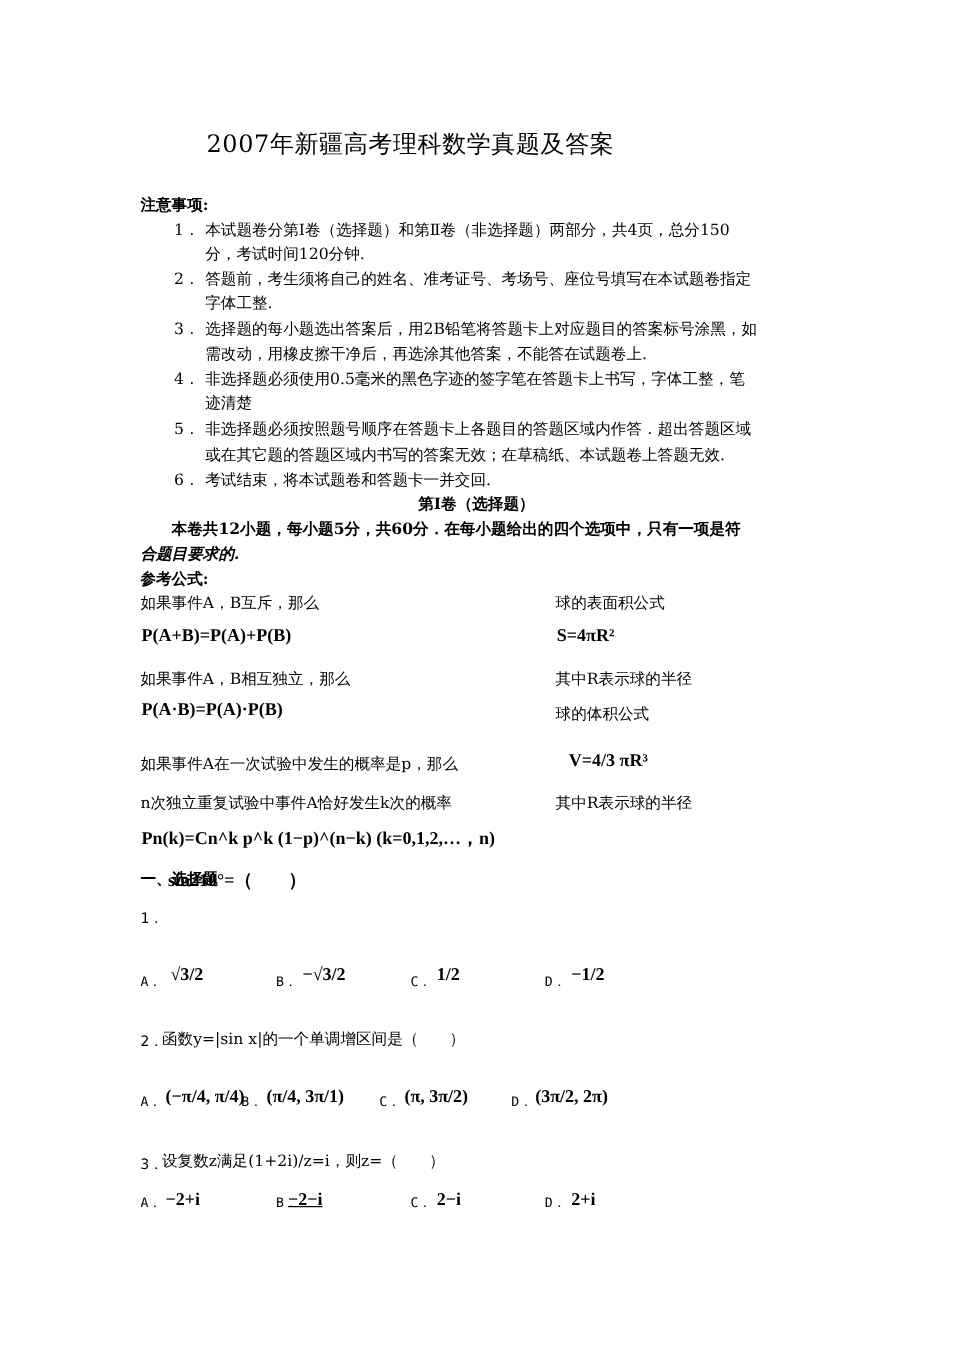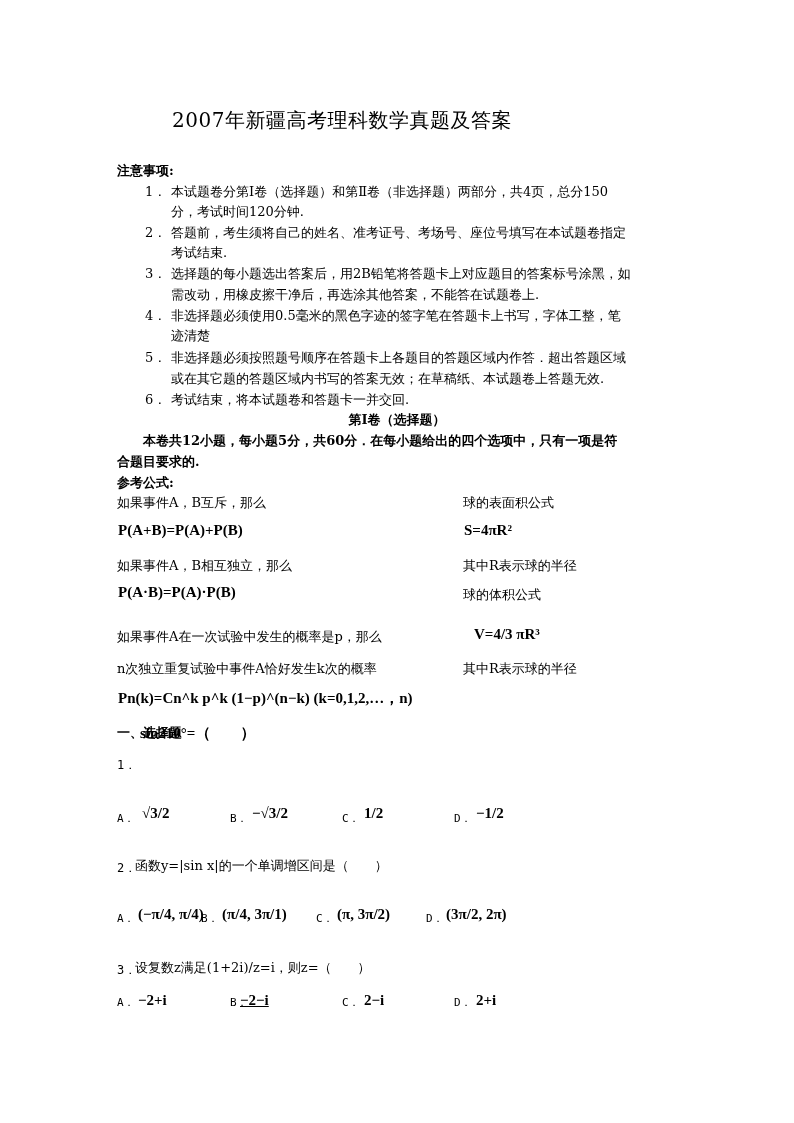--- a/index.html
+++ b/index.html
@@ -19,41 +19,41 @@
 
 <div class="abs bold" style="left:117px; top:162px; font-size:13px;">注意事项:</div>
 
 <div>
   <div class="abs" style="left:145px; top:183px;">1．</div>
   <div class="abs" style="left:171px; top:183px;">本试题卷分第Ⅰ卷（选择题）和第Ⅱ卷（非选择题）两部分，共4页，总分150</div>
   <div class="abs" style="left:171px; top:203px;">分，考试时间120分钟.</div>
 
   <div class="abs" style="left:145px; top:224px;">2．</div>
   <div class="abs" style="left:171px; top:224px;">答题前，考生须将自己的姓名、准考证号、考场号、座位号填写在本试题卷指定</div>
-  <div class="abs" style="left:171px; top:244px;">考试结束.</div>
+  <div class="abs" style="left:171px; top:244px;">字体工整.</div>
 
   <div class="abs" style="left:145px; top:265px;">3．</div>
   <div class="abs" style="left:171px; top:265px;">选择题的每小题选出答案后，用2B铅笔将答题卡上对应题目的答案标号涂黑，如</div>
   <div class="abs" style="left:171px; top:286px;">需改动，用橡皮擦干净后，再选涂其他答案，不能答在试题卷上.</div>
 
   <div class="abs" style="left:145px; top:307px;">4．</div>
   <div class="abs" style="left:171px; top:307px;">非选择题必须使用0.5毫米的黑色字迹的签字笔在答题卡上书写，字体工整，笔</div>
   <div class="abs" style="left:171px; top:327px;">迹清楚</div>
 
   <div class="abs" style="left:145px; top:349px;">5．</div>
   <div class="abs" style="left:171px; top:349px;">非选择题必须按照题号顺序在答题卡上各题目的答题区域内作答．超出答题区域</div>
   <div class="abs" style="left:171px; top:370px;">或在其它题的答题区域内书写的答案无效；在草稿纸、本试题卷上答题无效.</div>
 
   <div class="abs" style="left:145px; top:391px;">6．</div>
   <div class="abs" style="left:171px; top:391px;">考试结束，将本试题卷和答题卡一并交回.</div>
 </div>
 
 <div class="abs bold" style="left:0; width:794px; text-align:center; top:411px;">第Ⅰ卷（选择题）</div>
 <div class="abs bold" style="left:143px; top:432px;">本卷共12小题，每小题5分，共60分．在每小题给出的四个选项中，只有一项是符</div>
-<div class="abs bold" style="left:117px; top:453px;">合题目要求的.</div>
+<div class="abs bold" style="left:117px; top:453px;font-style:italic;">合题目要求的.</div>
 
 <div class="abs bold" style="left:117px; top:474px;">参考公式:</div>
 
 <div class="abs" style="left:117px; top:494px;">如果事件A，B互斥，那么</div>
 <div class="abs m" style="left:118px; top:522px;">P(A+B)=P(A)+P(B)</div>
 <div class="abs" style="left:117px; top:557px;">如果事件A，B相互独立，那么</div>
 <div class="abs m" style="left:118px; top:584px;">P(A·B)=P(A)·P(B)</div>
 <div class="abs" style="left:117px; top:628px;">如果事件A在一次试验中发生的概率是p，那么</div>
 <div class="abs" style="left:117px; top:660px;">n次独立重复试验中事件A恰好发生k次的概率</div>
 <div class="abs m" style="left:118px; top:689px;">Pn(k)=Cn^k p^k (1−p)^(n−k) (k=0,1,2,…，n)</div>

